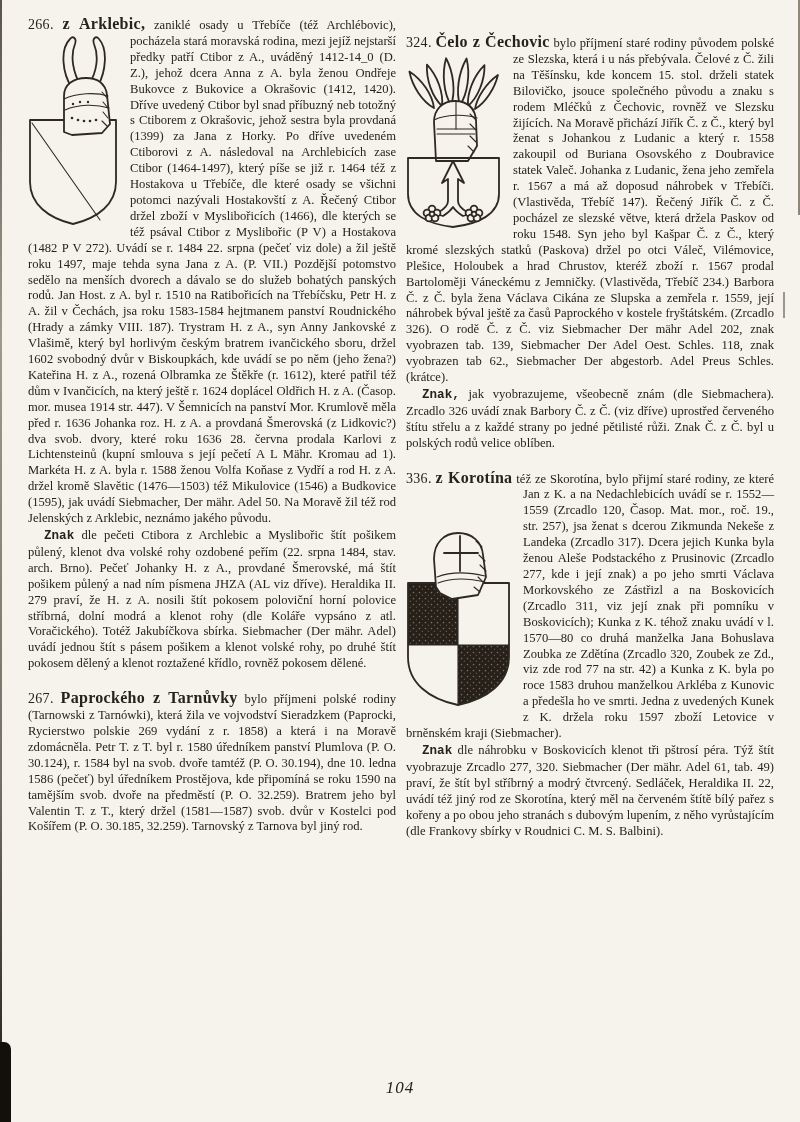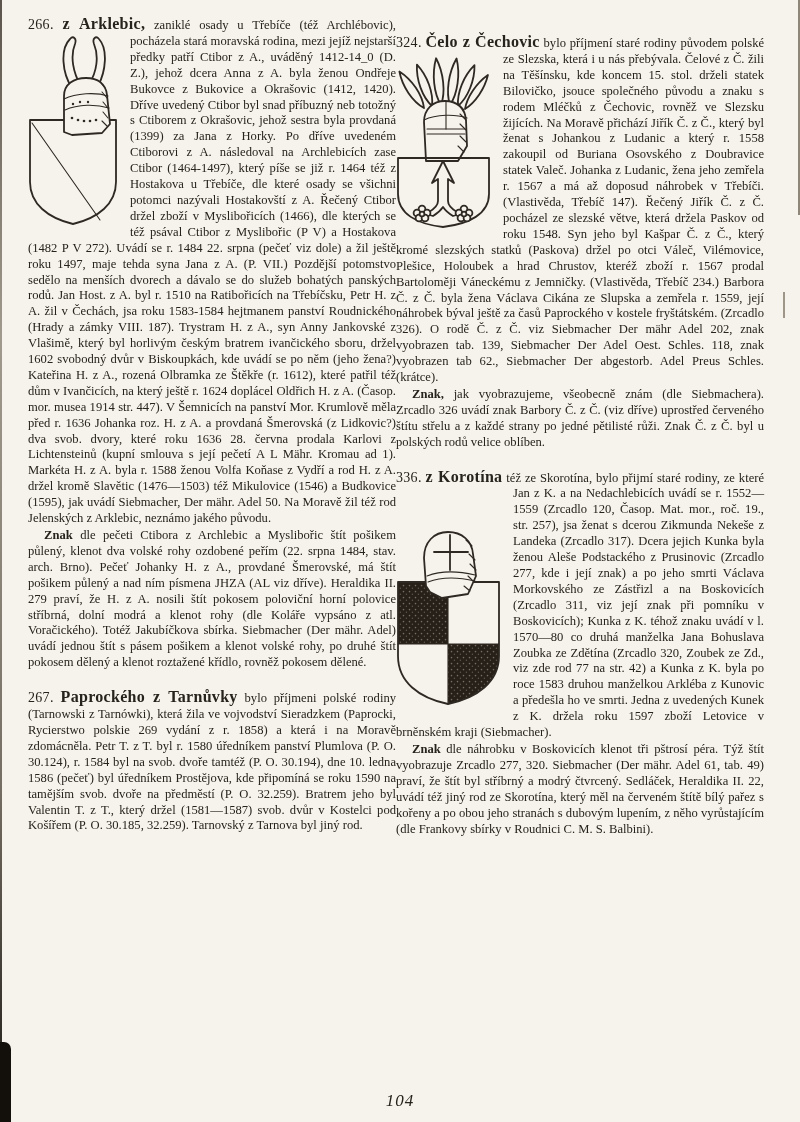--- a/index.html
+++ b/index.html
@@ -3,47 +3,47 @@
 <meta charset="utf-8">
 <style>
   html,body { margin:0; padding:0; }
   body {
     width:800px; height:1122px; position:relative; overflow:hidden;
     background:#f6f3ec;
     font-family:"Liberation Serif","DejaVu Serif",serif;
     color:#26221c;
   }
   .page { padding:16px 26px 0 28px; }
-  .columns { display:flex; }
+  .columns { display:flex; gap:10px; }
   .col {
     width:368px; font-size:12.6px; line-height:15.9px;
     text-align:justify; hyphens:auto;
   }
   p { margin:0; }
   .entry { margin-top:18px; }
   .entry.first { margin-top:0; }
   .entry-num { font-size:14px; letter-spacing:.3px; }
   .entry-title { font-size:16px; font-weight:bold; letter-spacing:.3px; }
   .znak-para { text-indent:16px; margin-top:1px; }
-  .lead-bold { font-weight:bold; }
+  .lead-bold { font-weight:bold;font-family:Liberation Mono, monospace; }
   .cont-para { margin-top:2px; }
 
   
   .crest { float:left; display:block; margin:2px 12px 3px 0; }
   .crest svg { display:block; }
   .crest-266 { width:90px; height:190px; }
   .crest-268 { width:95px; height:174px; }
   .crest-269 { width:105px; height:221px; padding-top:36px; box-sizing:border-box; }
   .ink { stroke:#2e2922; fill:none; stroke-width:1.8; stroke-linejoin:round; stroke-linecap:round; }
   .ink-thin { stroke:#2e2922; fill:none; stroke-width:1.1; stroke-linecap:round; }
   .paper { fill:#f6f3ec; }
   .dot { fill:#2e2922; stroke:none; }
 
   .page-footer {
-    position:absolute; bottom:11px; left:0; width:100%;
+    position:absolute; bottom:24px; left:0; width:100%;
     text-align:center; font-style:italic; font-size:17px; letter-spacing:1px;
   }
 
   
   .artifact { position:absolute; pointer-events:none; }
   .artifact-left-edge { left:0; top:0; width:2px; height:1122px;
     background:linear-gradient(#5a544c,#a09a8e 30%,#756e64 70%,#1a1712); }
   .artifact-corner-bl { left:0; bottom:0; width:11px; height:80px;
     background:#13100c; border-radius:0 7px 0 0; }
   .artifact-right-edge { right:0; top:0; width:2px; height:215px; background:#8d8679; }

